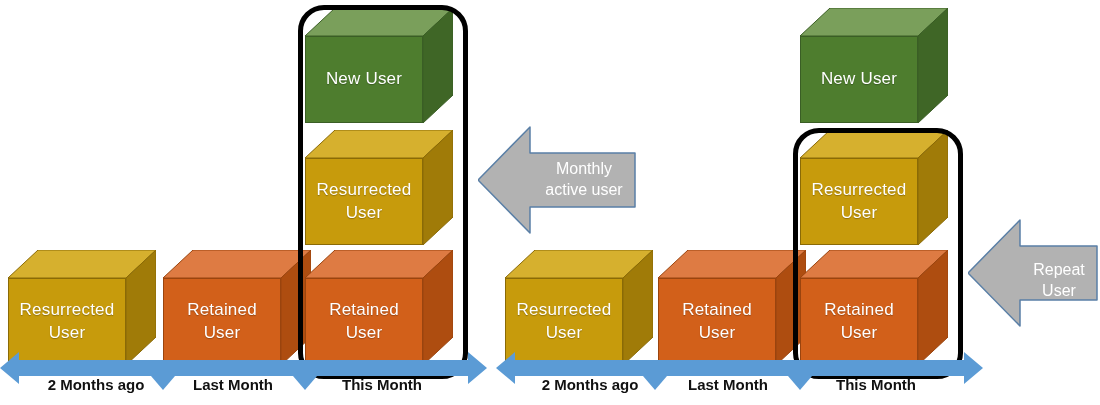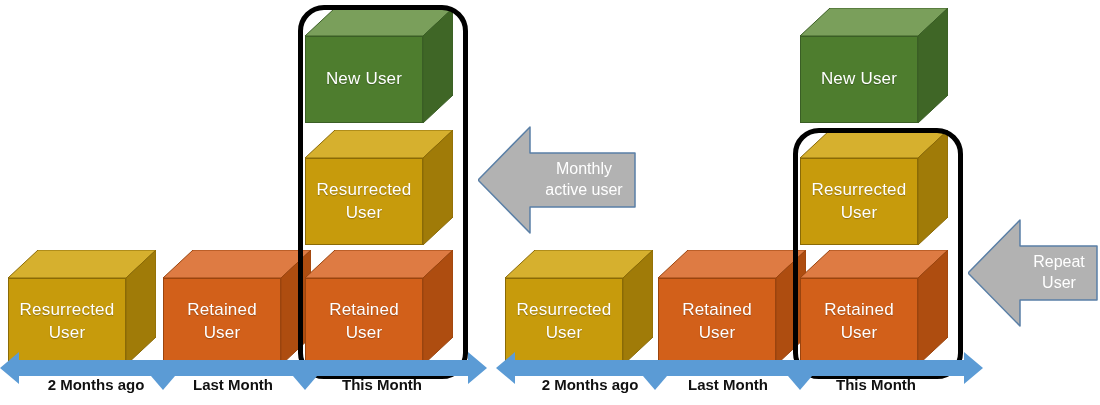--- a/index.html
+++ b/index.html
@@ -271,21 +271,21 @@
       <span>User</span>
     </div>
   </div>
 
   <div class="highlight-rect" style="left:793px; top:128px; width:160px; height:241px;"></div>
 
   <div class="callout" style="left:968px; top:218px; width:130px; height:110px;">
     <svg width="130" height="110" viewBox="0 0 130 110">
       <polygon points="0,55 52,2 52,28 129,28 129,82 52,82 52,108" fill="#B2B2B2" stroke="#5A7FA6" stroke-width="1.5" stroke-linejoin="round"></polygon>
     </svg>
-    <div class="ctext" style="left:54px; top:28px; width:74px; height:54px;text-align:center;">
+    <div class="ctext" style="left:54px; top:36px; width:74px; height:54px;text-align:center;">
       <span>Repeat</span>
       <span>User</span>
     </div>
   </div>
 
   <div class="timeline" style="left:496px; top:352px; width:490px; height:34px;">
     <div class="cap left" style="left:0px; top:0px;"></div>
     <div class="bar" style="left:18px; top:8px; width:452px; height:16px;"></div>
     <div class="cap right" style="left:468px; top:0px;"></div>
     <div class="tick" style="left:152px; top:8px;">

